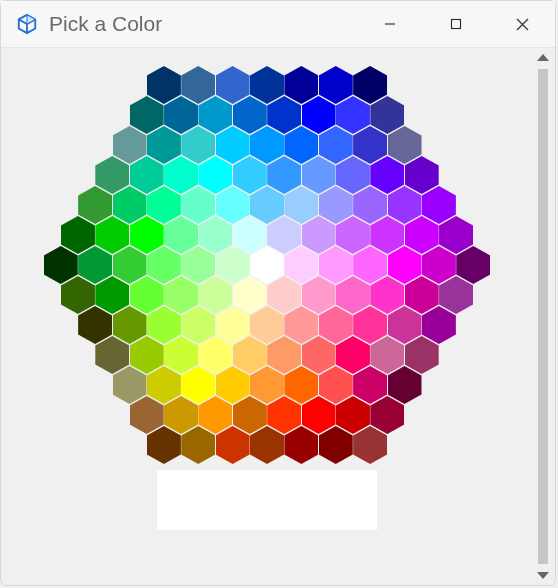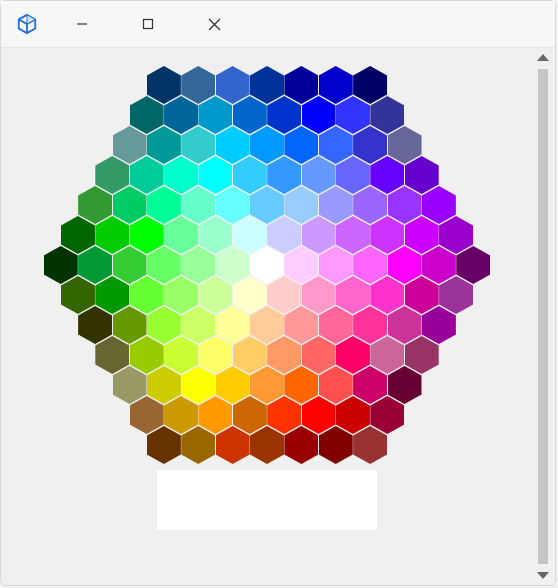--- a/index.html
+++ b/index.html
@@ -131,20 +131,21 @@
 
 <div class="window">
   <div class="titlebar">
     <span class="app-icon">
       <svg width="22" height="22" viewBox="0 0 24 24">
         <path d="M3 7 L12 2 L21 7 L21 17 L12 22 L3 17 Z" fill="none" stroke="#1f6fd6" stroke-width="2"></path>
         <path d="M3 7 L12 12 L21 7 M12 12 L12 22" fill="none" stroke="#1f6fd6" stroke-width="2"></path>
         <path d="M12 2 L21 7 L12 12 Z" fill="#cfe6fb" stroke="#1f6fd6" stroke-width="1"></path>
       </svg>
     </span>
+    <span class="title">Pick a Color</span>
     <div class="controls">
       <div class="ctl">
         <svg width="12" height="12">
             <line x1="1" y1="6" x2="11" y2="6" stroke="#333" stroke-width="1.2"></line>
           </svg>
       </div>
       <div class="ctl">
         <svg width="12" height="12">
             <rect x="1.5" y="1.5" width="9" height="9" fill="none" stroke="#333" stroke-width="1.2"></rect>
           </svg>

